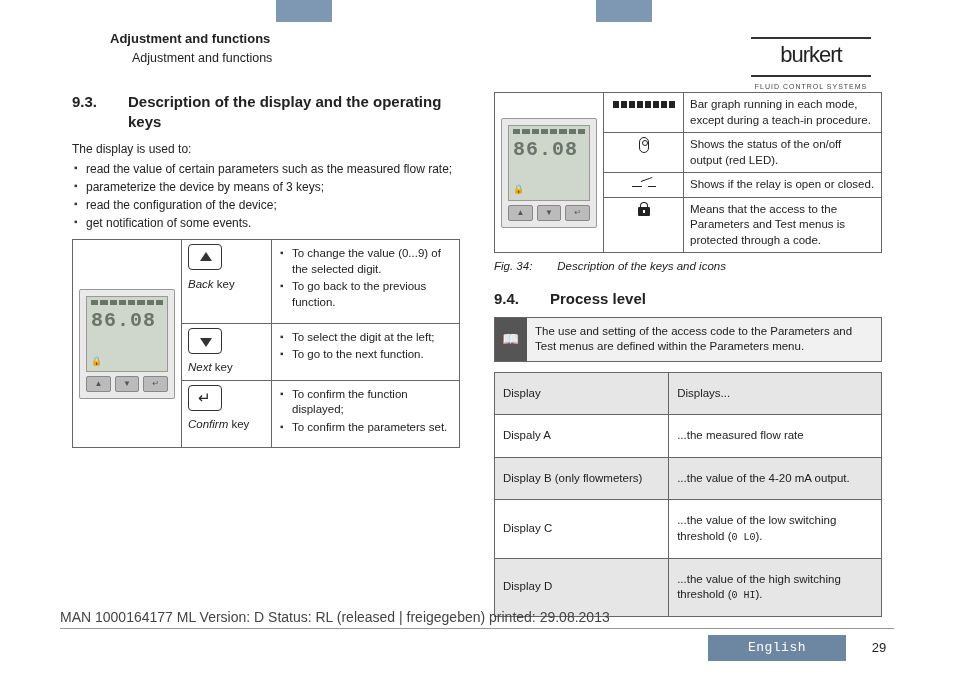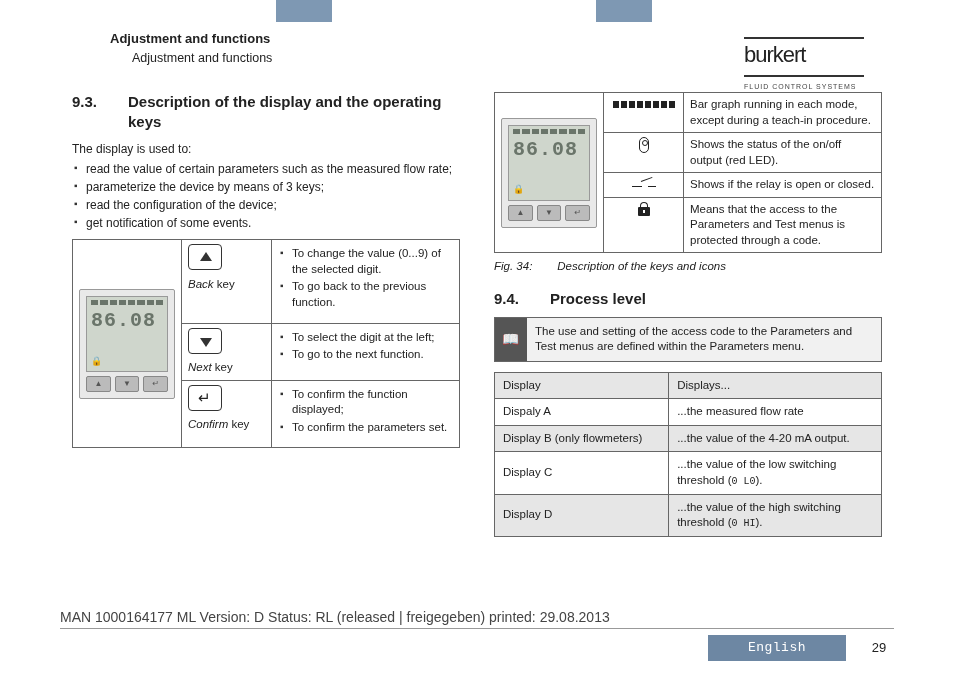--- a/index.html
+++ b/index.html
@@ -17,21 +17,21 @@
   .top-tabs { position: absolute; top: 0; left: 0; right: 0; height: 22px; }
   .tab { position: absolute; top: 0; height: 22px; background: #7e98b3; }
   .tab-left { left: 276px; width: 56px; }
   .tab-right { left: 596px; width: 56px; }
   .header {
     position: absolute; top: 28px; left: 60px; right: 60px; height: 44px;
   }
   .hdr-left { position: absolute; left: 50px; top: 2px; }
   .hdr-title { font-weight: bold; font-size: 13px; }
   .hdr-sub { font-size: 12.5px; margin-top: 2px; margin-left: 22px;}
-  .logo { position: absolute; right: 0; top: 0; text-align: left; width: 150px; }
+  .logo { position: absolute; right: 8px; top: 0; text-align: center; width: 150px; }
   .logo-main { font-size: 22px; font-weight: 400; color: #222; letter-spacing: -1px; line-height: 1; }
   .logo-bar { display:inline-block; width:120px; border-top:2px solid #333; margin:2px 0 1px 0;}
   .logo-sub { font-size: 7px; letter-spacing: 1px; color: #444; }
   .page { position: absolute; top: 92px; left: 72px; right: 72px; bottom: 70px; }
   .cols { display: flex; gap: 34px; height: 100%; }
   .col { flex: 1 1 50%; }
   h2.sect { font-size: 15px; font-weight: bold; margin: 0 0 8px 0; display: flex; }
   h2.sect .num { width: 56px; flex: 0 0 56px; }
   h2.sect .txt { flex: 1; }
   p { margin: 4px 0; }
@@ -62,21 +62,21 @@
   .device .btns div { flex: 1; background: #bbb; border: 1px solid #888; border-radius:2px; font-size:8px; text-align:center; line-height:13px; color:#555;}
   .caption { font-style: italic; font-size: 11.5px; margin: 6px 0 14px 0; }
   .caption .fignum { display:inline-block; width:60px;}
   .note {
     display: flex; align-items: stretch; margin: 6px 0 10px 0;
     border:1px solid #666;
   }
   .note .nicon { width: 32px; background: #555; display: flex; align-items: center; justify-content: center; color: #fff; font-size: 14px; }
   .note .ntext { flex: 1; padding: 6px 8px; font-size: 11.5px; background:#f1f1f1; }
   table.disp { border-collapse: collapse; width: 100%; font-size: 11.5px; }
-  table.disp td { border: 1px solid #666; padding: 5px 8px; }
+  table.disp td { border: 1px solid #666; padding: 13px 8px; }
   table.disp tr.shade td { background: #e6e6e6; }
   .mono { font-family: "Courier New", monospace; font-size: 10px; text-align: center; }
   .iconcell { text-align:center; width:80px; }
   .bargraph { display:inline-flex; gap:2px; }
   .bargraph span { width:6px; height:7px; background:#222; display:inline-block;}
   .ledicon { display:inline-block; width:10px; height:16px; border:1.5px solid #222; border-radius:5px; position:relative;}
   .ledicon::after{content:""; position:absolute; left:2px; top:2px; width:4px; height:4px; border:1px solid #222; border-radius:50%;}
   .relayicon { display:inline-block; width:24px; height:10px; position:relative;}
   .relayicon::before{content:""; position:absolute; left:0; top:8px; width:10px; border-top:1.5px solid #222;}
   .relayicon::after{content:""; position:absolute; left:9px; top:3px; width:12px; border-top:1.5px solid #222; transform:rotate(-20deg); transform-origin:left;}

